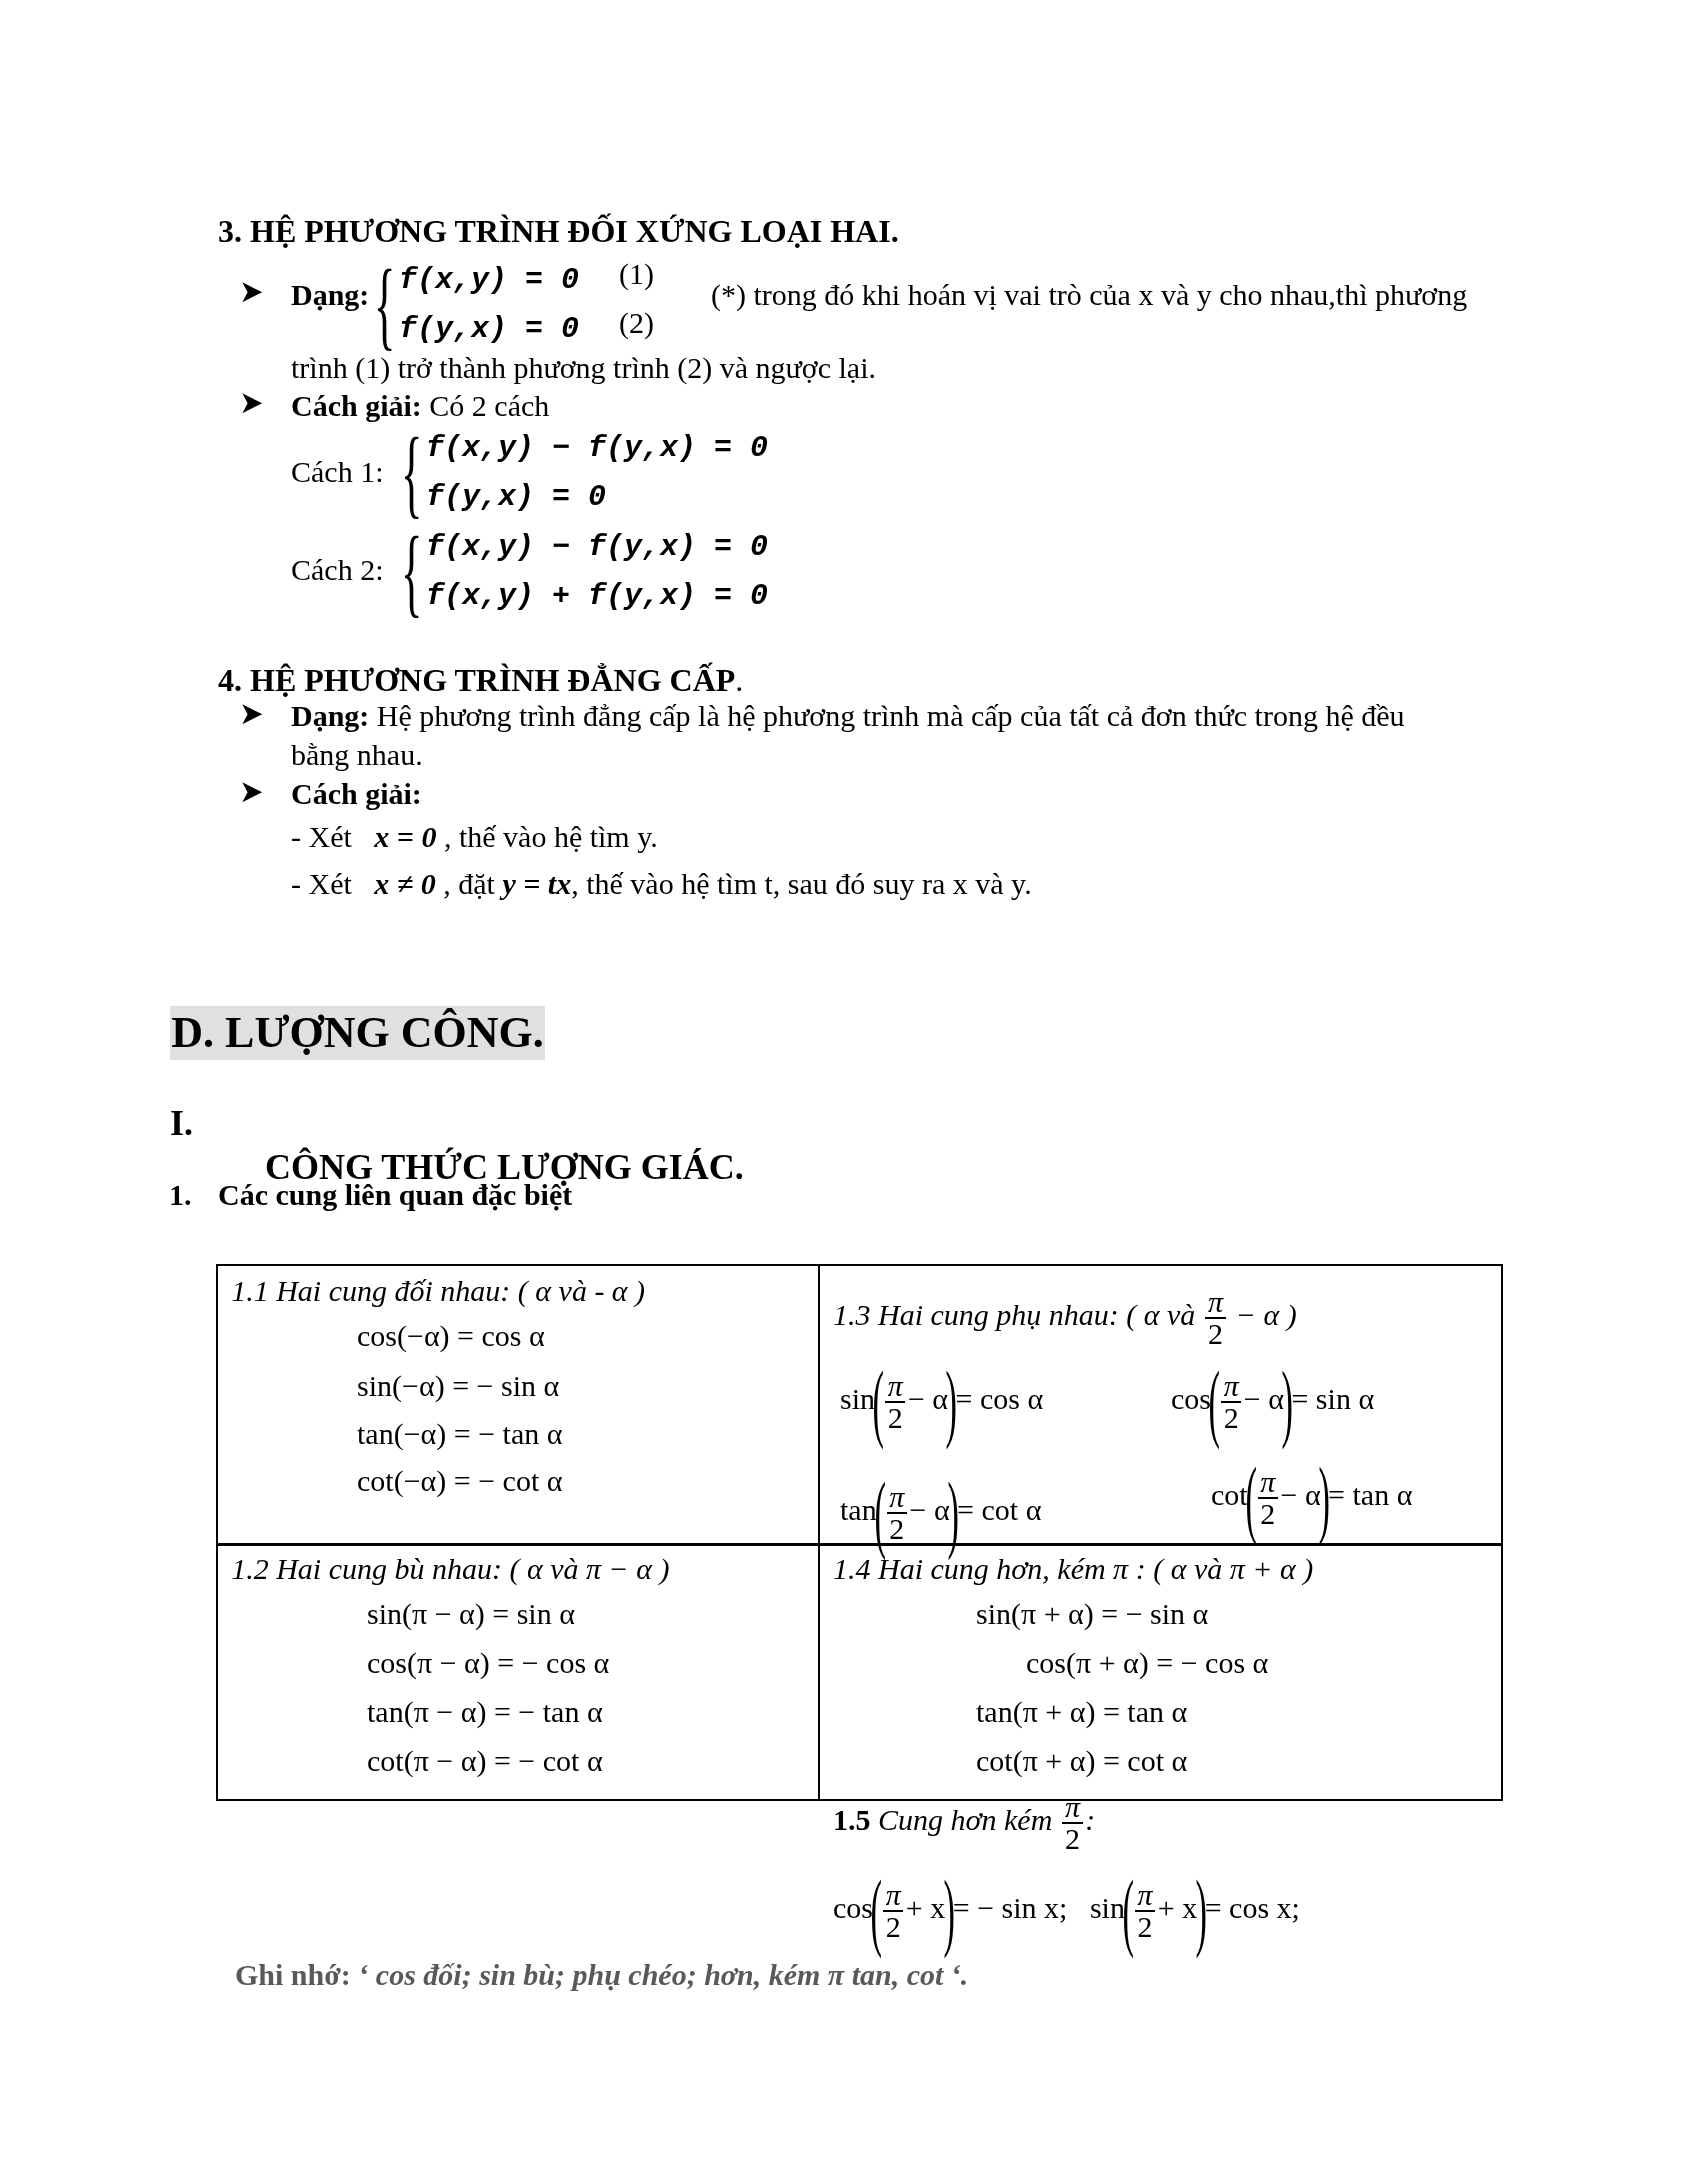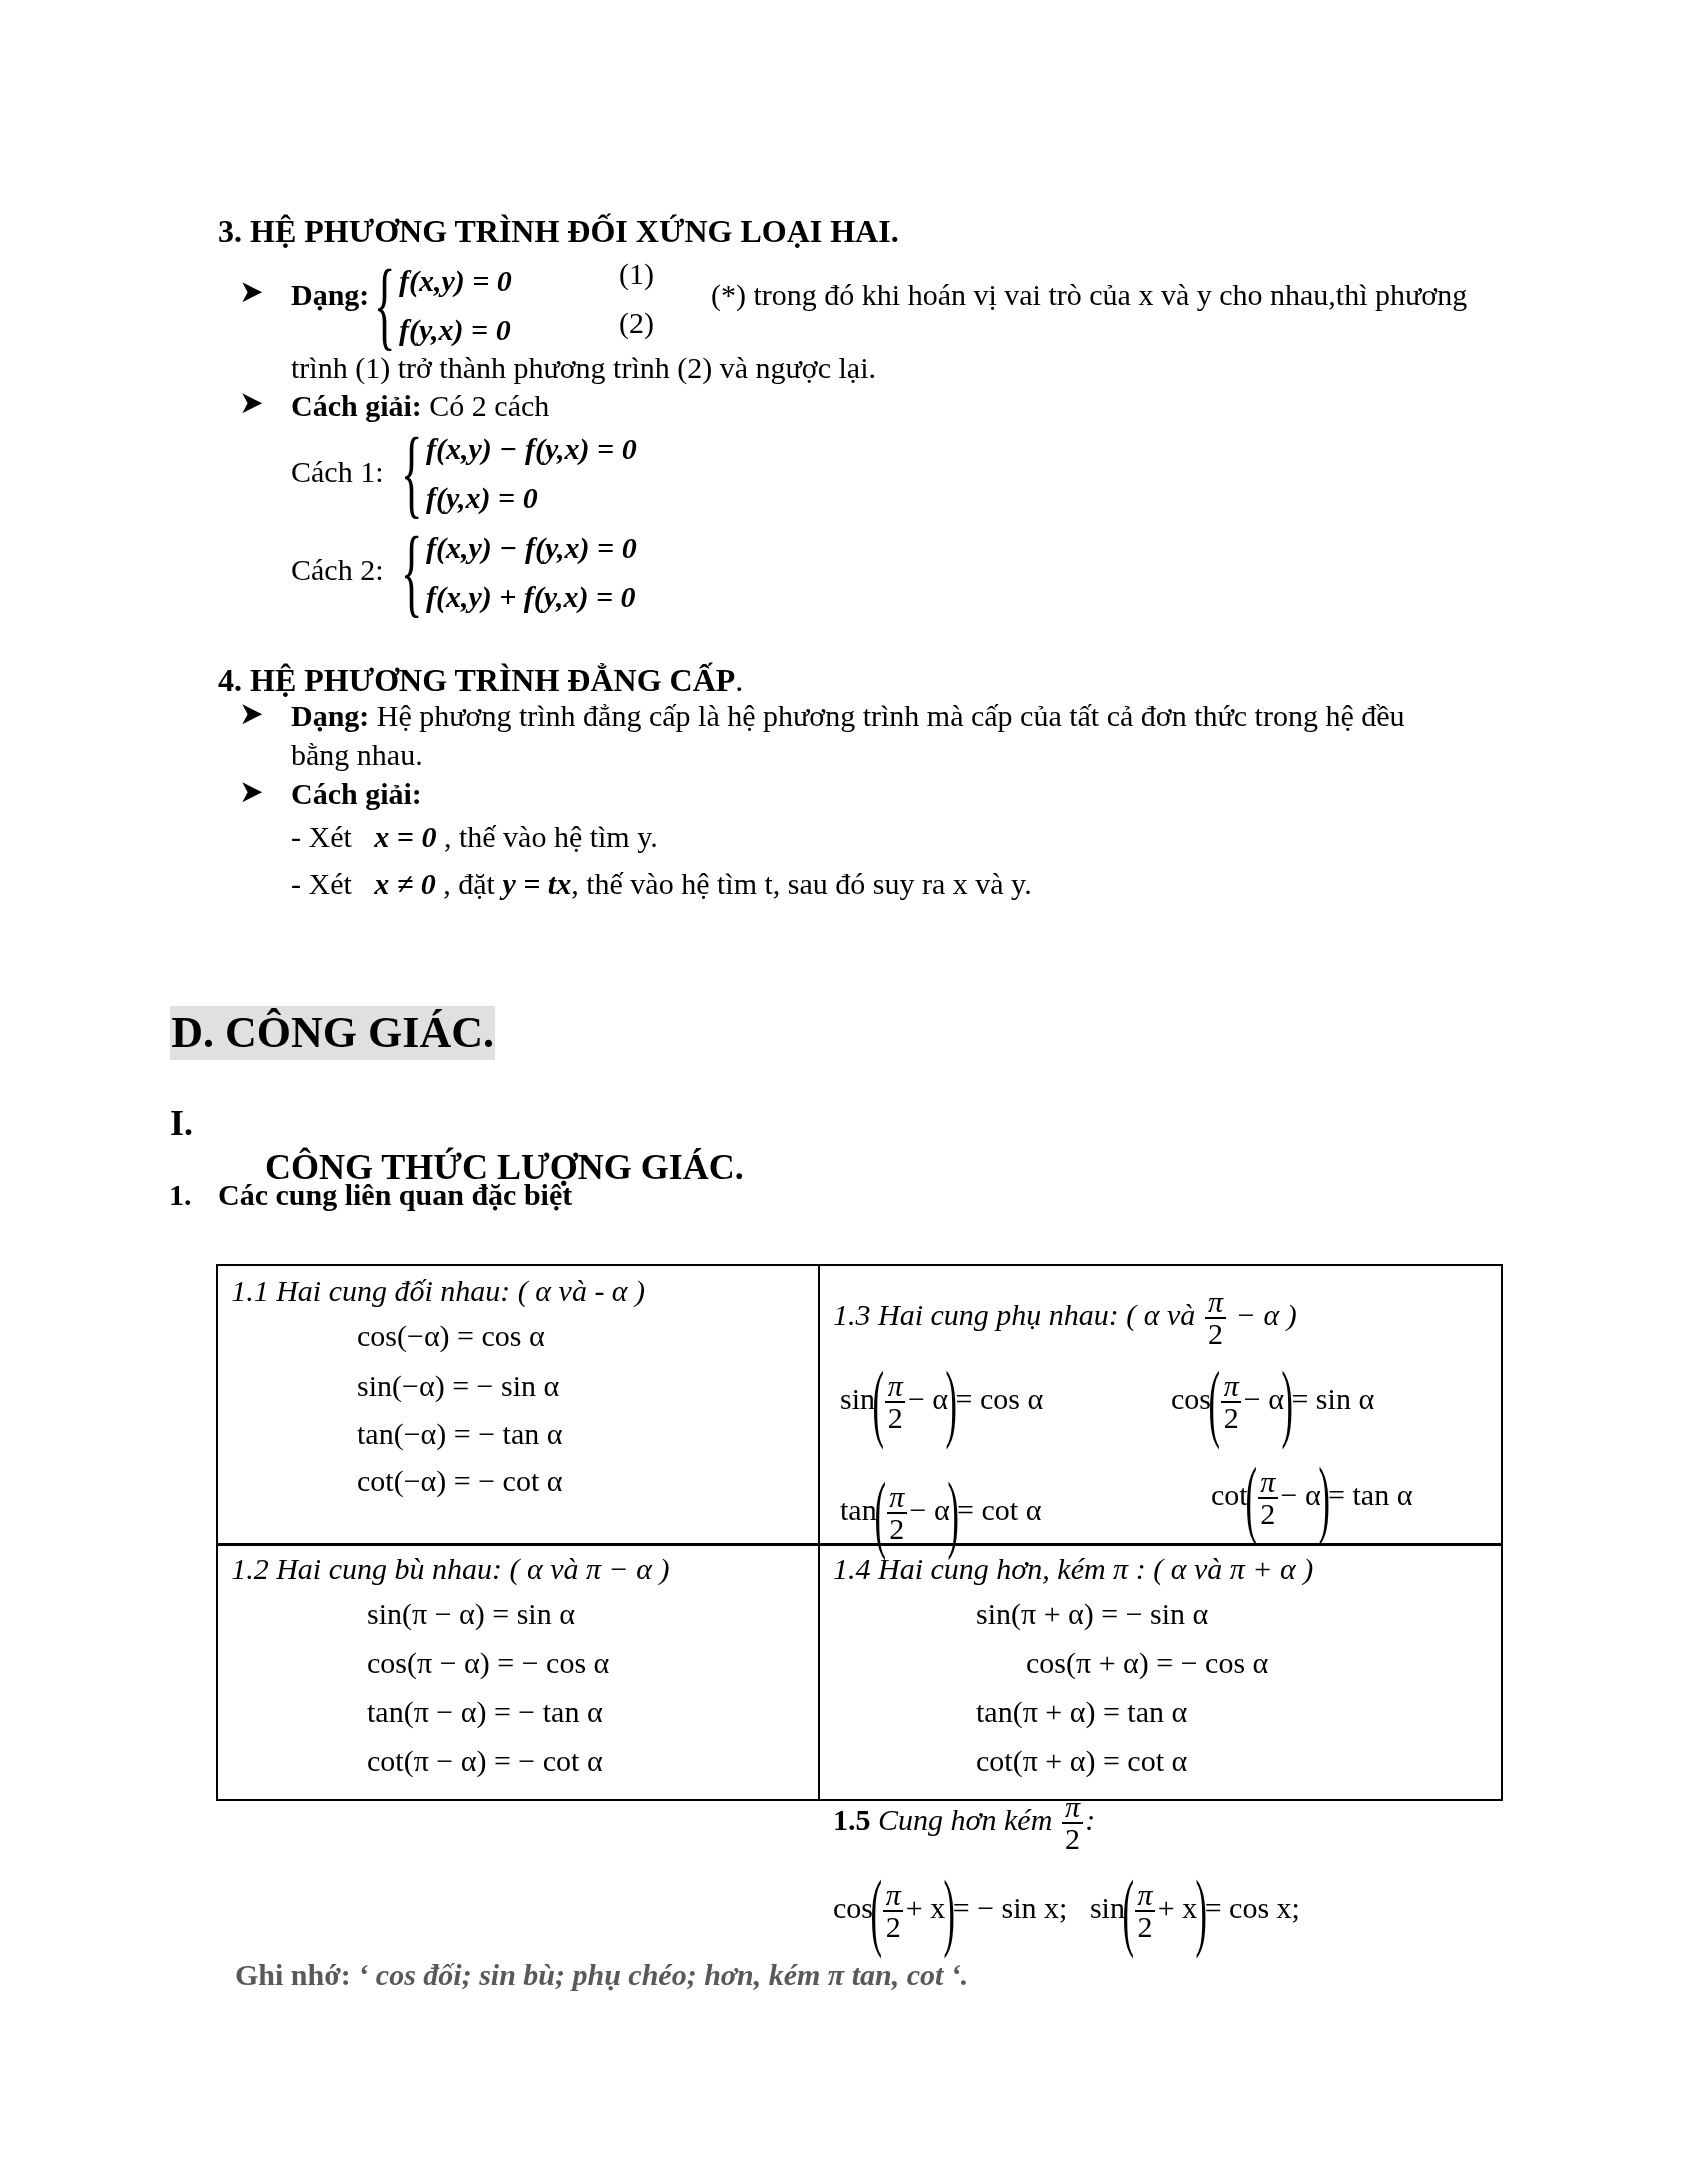--- a/index.html
+++ b/index.html
@@ -13,21 +13,21 @@
   .b { font-weight: bold; }
   .i { font-style: italic; }
   .bi { font-weight: bold; font-style: italic; }
   .mvar { font-style: italic; font-weight: bold; }
   .bullet { position: absolute; font-size: 26.5px; }
   .bullet svg { display: block; }
 
   
   .sys { position: absolute; display: flex; align-items: center; }
   .brace { font-size: 99px; line-height: 1; transform: scaleX(0.45); transform-origin: center; margin: 0 -9.3px; font-weight: 300; }
-  .sys-lines { display: flex; flex-direction: column; }
+  .sys-lines { display: flex; flex-direction: column; font-family: Liberation Mono, monospace; }
   .sys-lines div { height: 49px; line-height: 49px; }
 
   .h1 { font-size: 32px; font-weight: bold; }
   .dhead { background: #e0e0e0; font-size: 44px; font-weight: bold; padding: 0 1.3px; line-height: 54px; }
   .h2 { font-size: 36px; font-weight: bold; }
 
   
   .tbl { position: absolute; left: 216px; top: 1264px; width: 1287px; height: 537px; border: 2.6px solid #000; box-sizing: border-box; }
   .vline { position: absolute; left: 600px; top: 0; width: 2px; height: 100%; background: #000; }
   .hline { position: absolute; left: 0; top: 277px; width: 100%; height: 2.6px; background: #000; }
@@ -121,21 +121,21 @@
   <span class="mvar">x = 0</span>
   <span>, thế vào hệ tìm y.</span>
 </div>
 <div class="abs" style="left:291px; top:867px;">
   <span>- Xét</span>&nbsp;&nbsp;
   <span class="mvar">x ≠ 0</span>
   <span>, đặt</span>
   <span class="mvar">y = tx</span><span>, thế vào hệ tìm t, sau đó suy ra x và y.</span>
 </div>
 
-<div class="abs dhead" style="left:170px; top:1006px;">D. CÔNG GIÁC.</div>
+<div class="abs dhead" style="left:170px; top:1006px;">D. LƯỢNG CÔNG.</div>
 
 <div class="abs h2" style="left:170px; top:1102px;">I.</div>
 <div class="abs h2" style="left:265px; top:1102px;margin-top:44px;">CÔNG THỨC LƯỢNG GIÁC.</div>
 
 <div class="abs b" style="left:169px; top:1178px; font-size:30px;">1.</div>
 <div class="abs b" style="left:218px; top:1178px; font-size:30px;">Các cung liên quan đặc biệt</div>
 
 <div class="tbl">
   <div class="vline"></div>
   <div class="hline"></div>

